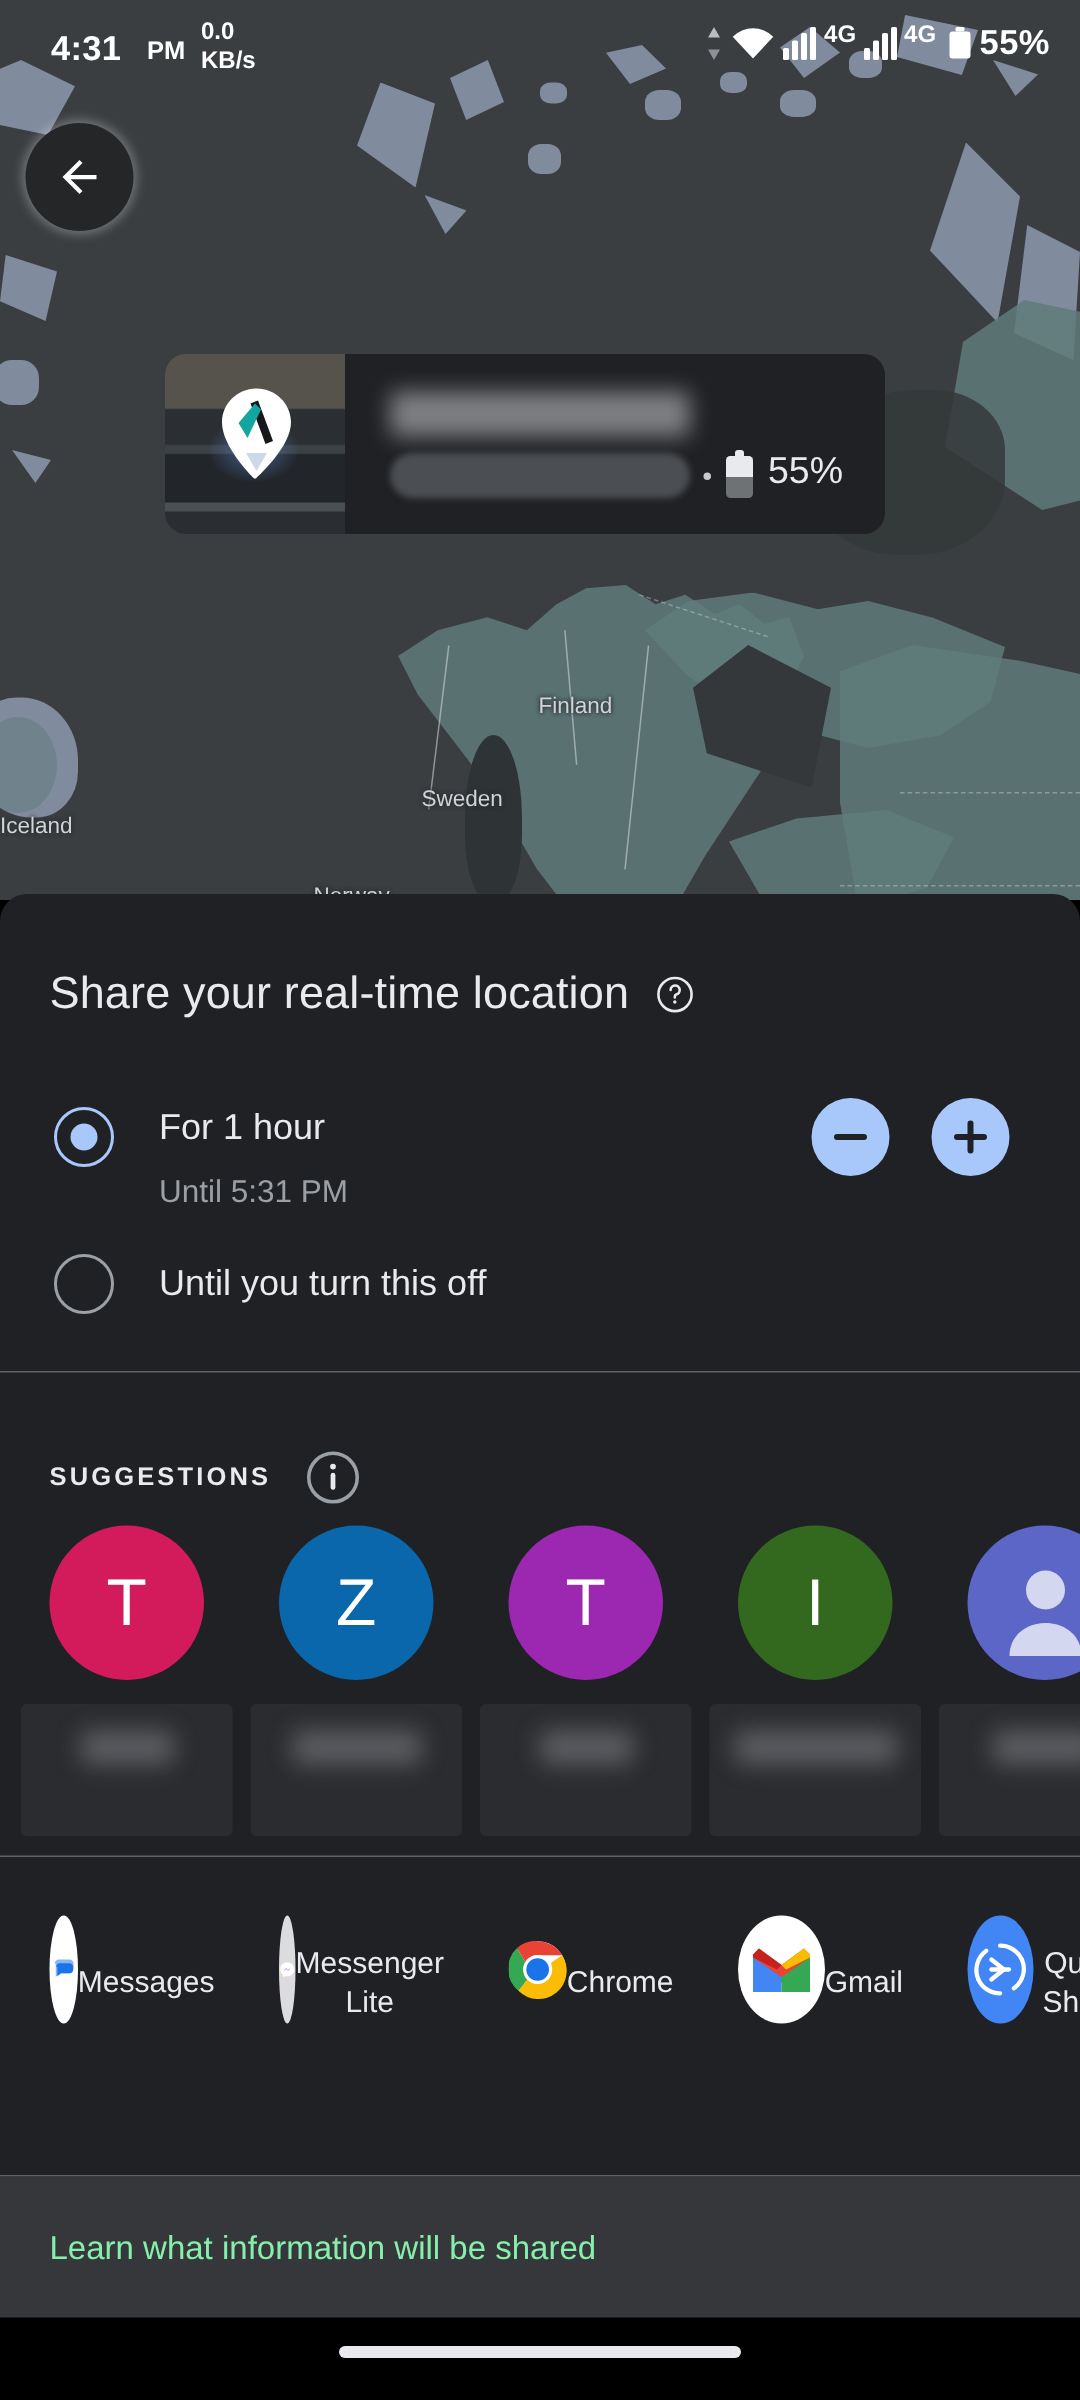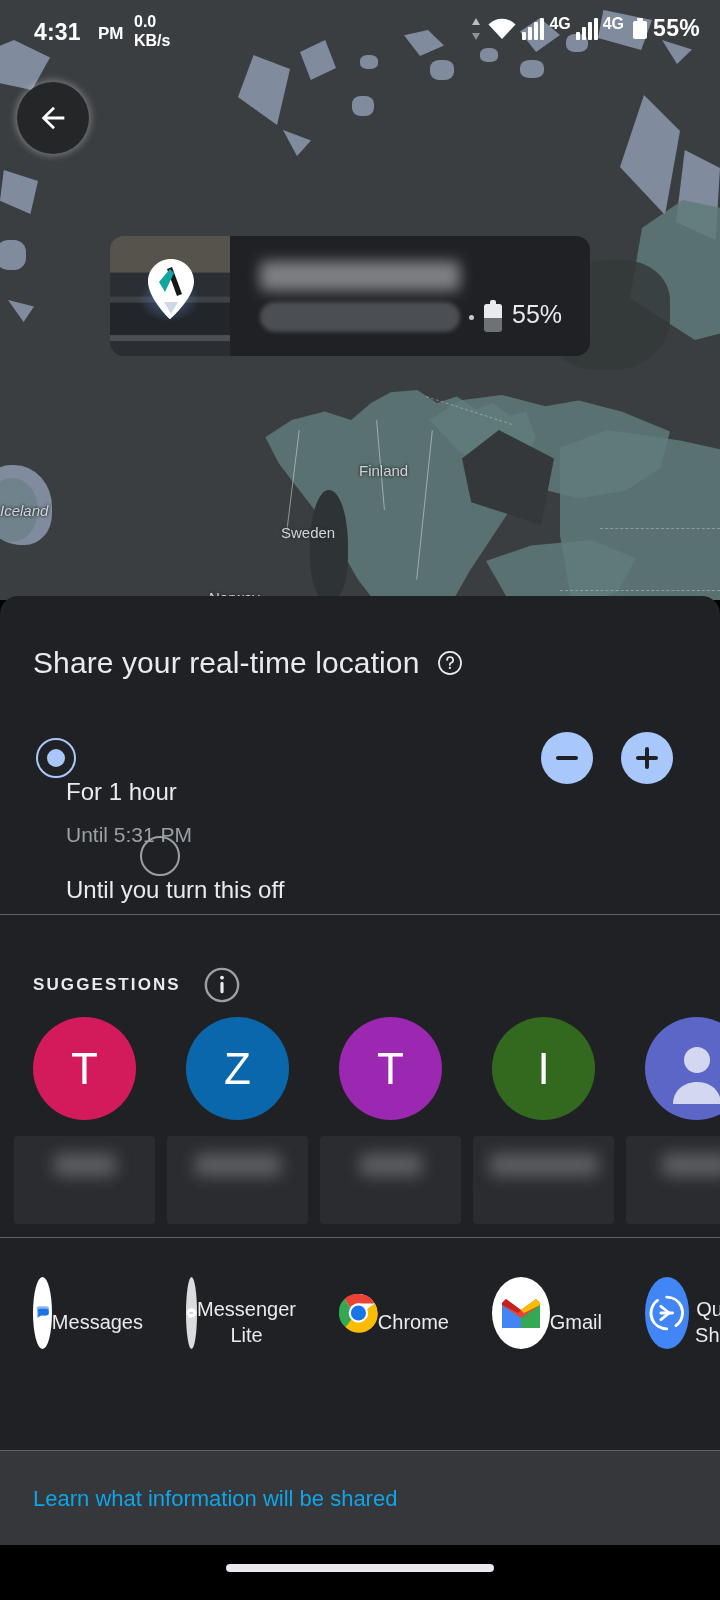--- a/index.html
+++ b/index.html
@@ -49,21 +49,21 @@
   .bars { display:flex; align-items:flex-end; gap:2px; height:22px; }
   .bars i { display:block; width:4px; background:#fff; border-radius:1px; }
   .tag4g { font-size:16px; font-weight:bold; transform:translateY(-5px); }
 
   
   .sheet { position:absolute; left:0; top:596px; width:720px; height:1448px; background:#202124; border-radius:18px 18px 0 0; }
   .sheet-title-row { position:absolute; left:33px; top:50px; display:flex; align-items:center; gap:18px; }
   .sheet-title { color:#e8eaed; font-size:30px; letter-spacing:.1px; }
   .help-icon { width:26px; height:26px; }
 
-  .opt { position:absolute; display:flex; align-items:flex-start;flex-direction:column; }
+  .opt { position:absolute; display:flex; align-items:flex-start; }
   .radio { width:40px; height:40px; border-radius:50%; border:2.5px solid #9aa0a6; position:relative; }
   .radio.on { border-color:#a8c7fa; }
   .radio.on::after { content:""; position:absolute; left:9px; top:9px; width:18px; height:18px; border-radius:50%; background:#a8c7fa; }
   .opt-main { color:#e8eaed; font-size:24px; line-height:28px; }
   .opt-sub { color:#9aa0a6; font-size:21px; line-height:26px; margin-top:16px; }
 
   .stepper { position:absolute; display:flex; gap:28px; }
   .step-btn { width:52px; height:52px; border-radius:50%; background:#a8c7fa; display:flex; align-items:center; justify-content:center; }
   .step-btn .bar-h { width:22px; height:3.5px; background:#202124; border-radius:2px; position:absolute; }
   .step-btn .bar-v { width:3.5px; height:22px; background:#202124; border-radius:2px; position:absolute; }
@@ -82,21 +82,21 @@
      background:linear-gradient(180deg,#2b2c2f 0%,#2b2c2f 100%); position:relative; overflow:hidden; }
   .name-blur span { position:absolute; left:50%; transform:translateX(-50%); top:18px; height:22px; background:#64666a;
      border-radius:4px; filter:blur(8px); opacity:.9; }
 
   .apps { position:absolute; left:33px; display:flex; gap:43px; }
   .app { width:110px; display:flex; flex-direction:row; align-items:center; }
   .app-icon { width:72px; height:72px; border-radius:50%; display:flex; align-items:center; justify-content:center; overflow:hidden; }
   .app-label { margin-top:17px; color:#e8eaed; font-size:20px; text-align:center; line-height:26px; }
 
   .footer { position:absolute; left:0; width:720px; height:95px; background:#35373a; display:flex; align-items:center; }
-  .footer a { color:#0ea5e9; font-size:22px; margin-left:33px; text-decoration:none; }
+  .footer a { color:#86efac; font-size:22px; margin-left:33px; text-decoration:none; }
 
   .navbar { position:absolute; left:0; top:1545px; width:720px; height:55px; background:#000; }
   .gesture { position:absolute; left:50%; transform:translateX(-50%); top:19px; width:268px; height:8px; background:#e8eaed; border-radius:5px; }
 </style>
 </head>
 <body>
 
 <div id="screen">
 
   <div class="map">
@@ -140,21 +140,21 @@
     <div style="position:absolute;left:462px;top:430px;width:92px;height:95px;background:#34383a;clip-path:polygon(40% 0,100% 30%,86% 100%,10% 76%,0 30%);"></div>
     <div style="position:absolute;left:540px;top:260px;width:130px;height:110px;background:#34383a;border-radius:60% 40% 50% 50%;opacity:.85;"></div>
 
     <div class="border-line" style="left:292px;top:430px;height:110px;transform:rotate(7deg);"></div>
     <div class="border-line" style="left:380px;top:420px;height:90px;transform:rotate(-5deg);"></div>
     <div class="border-line" style="left:424px;top:430px;height:150px;transform:rotate(6deg);"></div>
     <div class="dash" style="left:600px;top:528px;width:120px;"></div>
     <div class="dash" style="left:560px;top:590px;width:160px;"></div>
     <div class="dash" style="left:424px;top:410px;width:90px;transform:rotate(18deg);"></div>
 
-    <div class="maplabel" style="left:0px;top:502px;font-style:italic;">Iceland</div>
+    <div class="maplabel" style="left:0px;top:542px;">Iceland</div>
     <div class="maplabel" style="left:281px;top:524px;">Sweden</div>
     <div class="maplabel" style="left:359px;top:462px;">Finland</div>
     <div class="maplabel" style="left:209px;top:589px;">Norway</div>
 
     <div class="photo-strip"></div>
     <div class="card-body">
       <div class="blur-name"></div>
       <div class="blur-addr"></div>
       <div class="card-dot"></div>
       <div class="card-batt">

